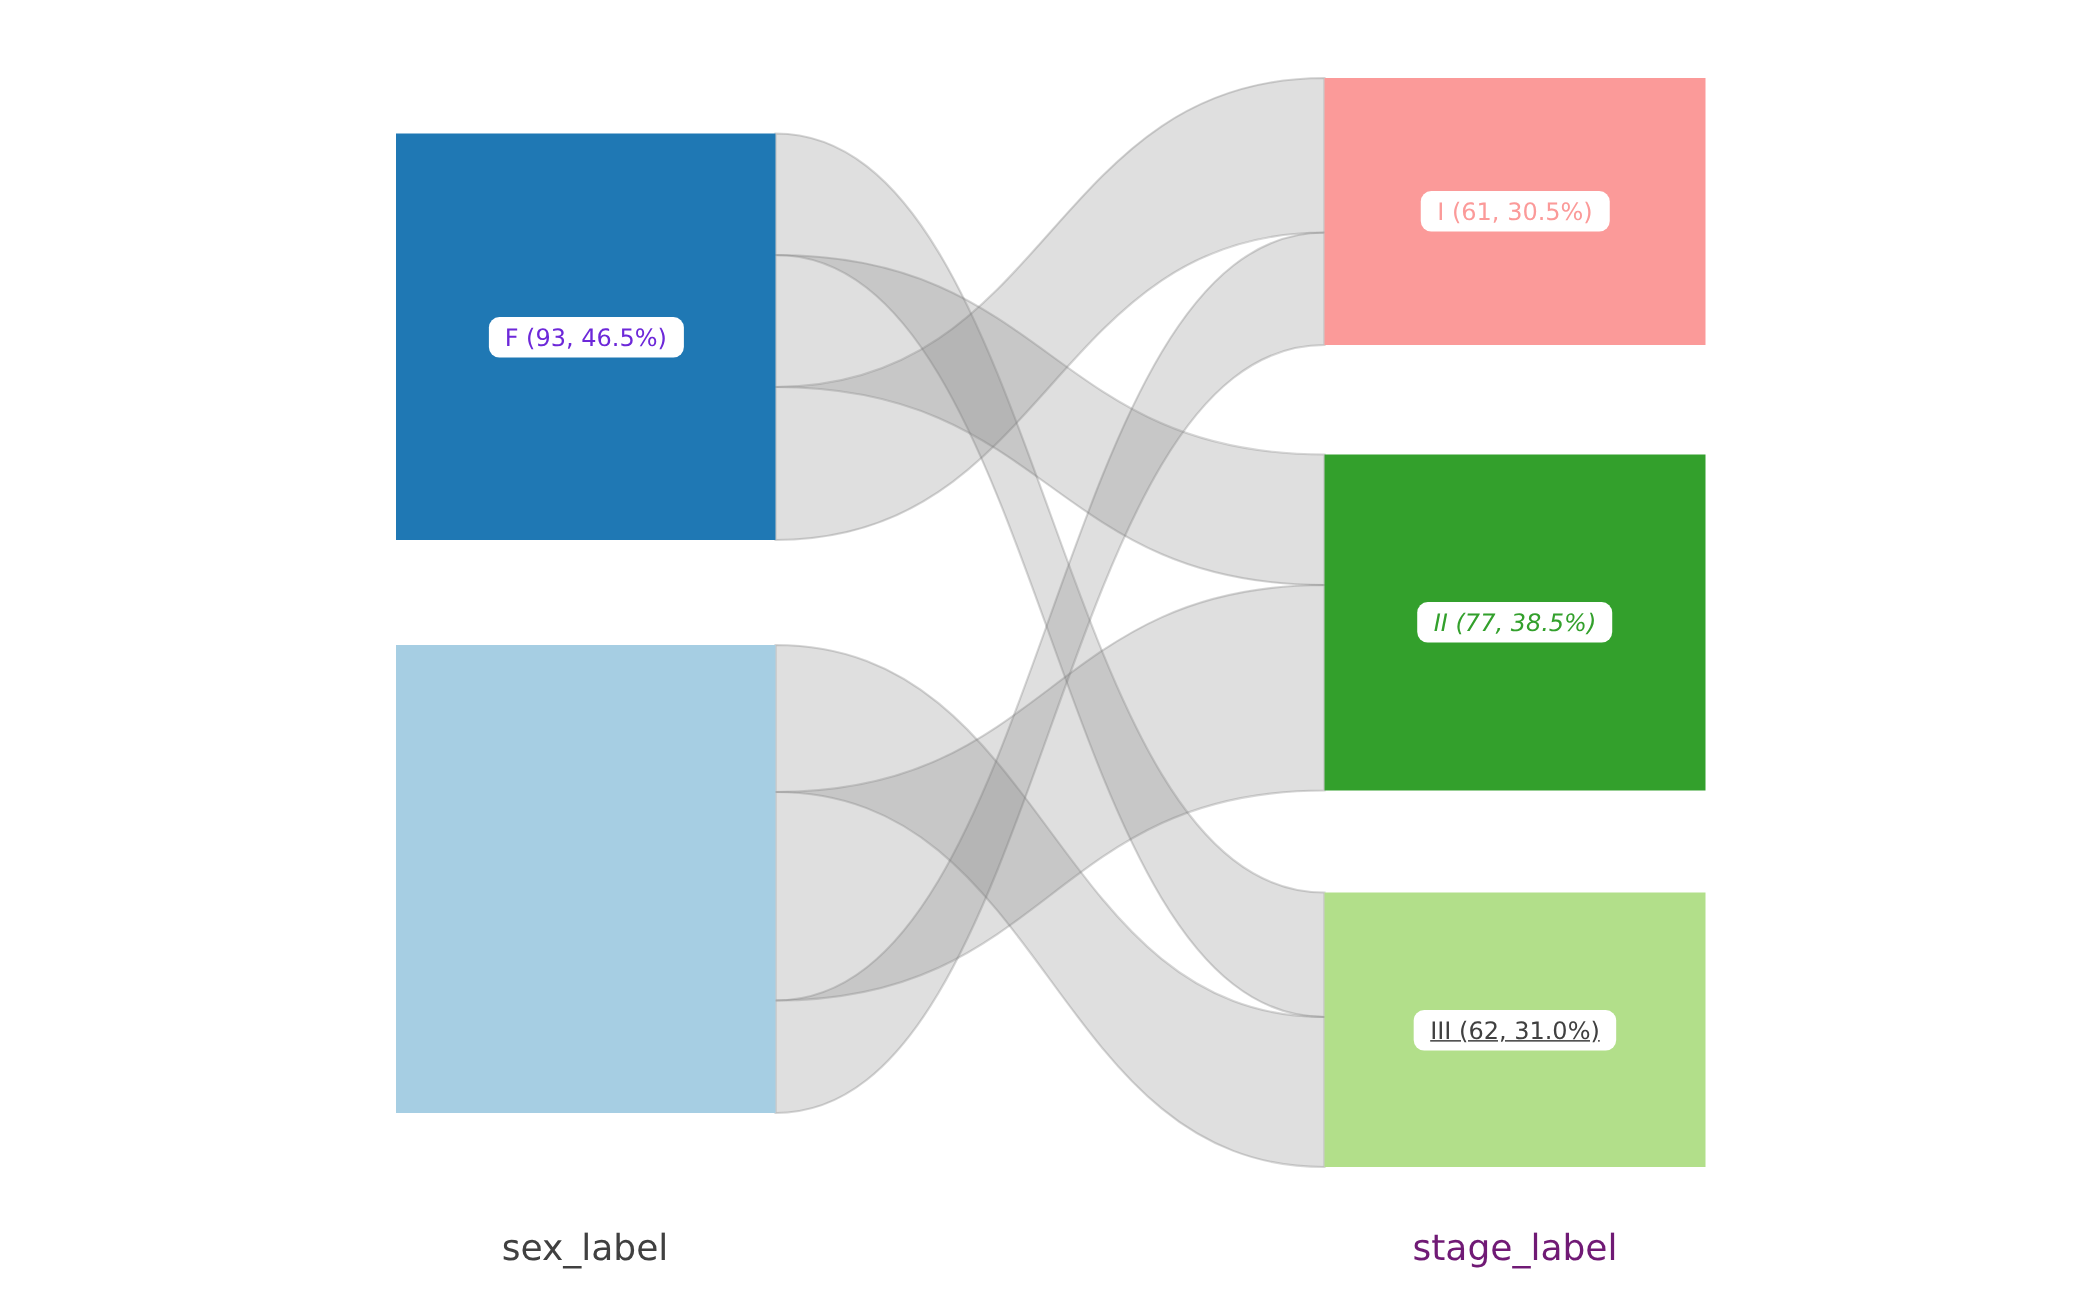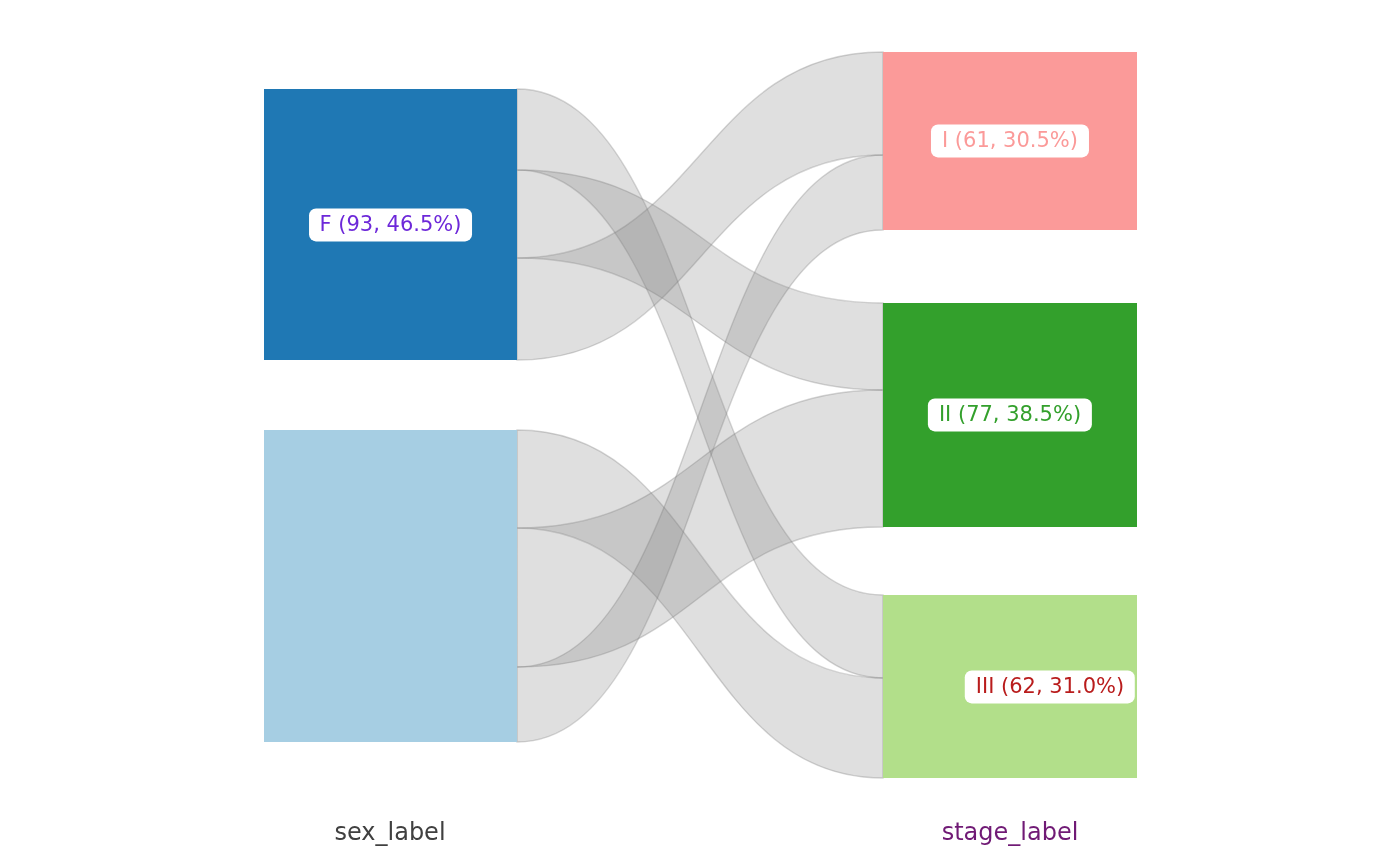--- a/index.html
+++ b/index.html
@@ -19,21 +19,21 @@
     position: absolute;
     left: 0;
     top: 0;
   }
   .node-label {
     position: absolute;
     transform: translate(-50%, -50%);
     background: #ffffff;
     border-radius: 7px;
     padding: 4px 11px;
-    font-size: 21px;
+    font-size: 16px;
     line-height: 1.2;
     white-space: nowrap;
   }
   .axis-label {
     position: absolute;
     transform: translate(-50%, -50%);
     font-size: 24px;
     white-space: nowrap;
   }
 </style>
@@ -50,18 +50,18 @@
       <path d="M 517 667 C 700 667, 700 155, 883 155 L 883 230 C 700 230, 700 742, 517 742 Z" fill="rgba(130,130,130,0.26)" stroke="rgba(120,120,120,0.30)" stroke-width="1.4"></path>
       <rect x="264" y="89" width="253" height="271" fill="#1f78b4"></rect>
       <rect x="264" y="430" width="253" height="312" fill="#a6cee3"></rect>
       <rect x="883" y="52" width="254" height="178" fill="#fb9a99"></rect>
       <rect x="883" y="303" width="254" height="224" fill="#33a02c"></rect>
       <rect x="883" y="595" width="254" height="183" fill="#b2df8a"></rect>
     </svg>
 
   <div class="node-label" id="label-F" style="left: 390.5px; top: 224.5px; color: #6d28d9;">F (93, 46.5%)</div>
   <div class="node-label" id="label-I" style="left: 1010px; top: 141px; color: rgb(251, 154, 153);">I (61, 30.5%)</div>
-  <div class="node-label" id="label-II" style="left: 1010px; top: 415px; color: rgb(51, 160, 44);">II (77, 38.5%)</div>
-  <div class="node-label" id="label-III" style="left: 1050px; top: 686.5px; color: #b91c1c;">III (62, 31.0%)</div>
+  <div class="node-label" id="label-II" style="left: 1010px; top: 415px; color: rgb(51, 160, 44); font-style: italic;">II (77, 38.5%)</div>
+  <div class="node-label" id="label-III" style="left: 1010px; top: 686.5px; color: #404040; text-decoration: underline;">III (62, 31.0%)</div>
 
   <div class="axis-label" id="axis-0" style="left: 390px; top: 832px; color: rgb(64, 64, 64);">sex_label</div>
   <div class="axis-label" id="axis-1" style="left: 1010px; top: 832px; color: #701a75;">stage_label</div>
 </div>
 
 </body></html>

